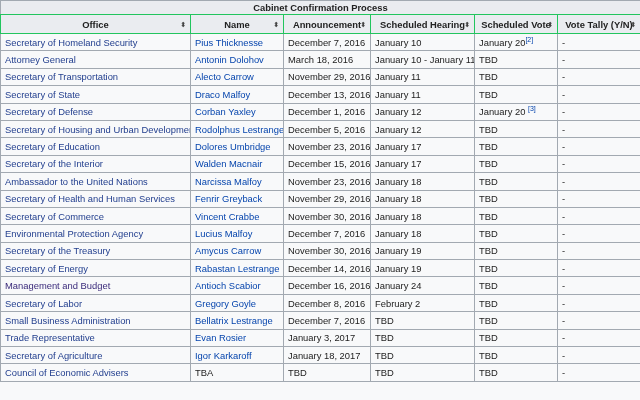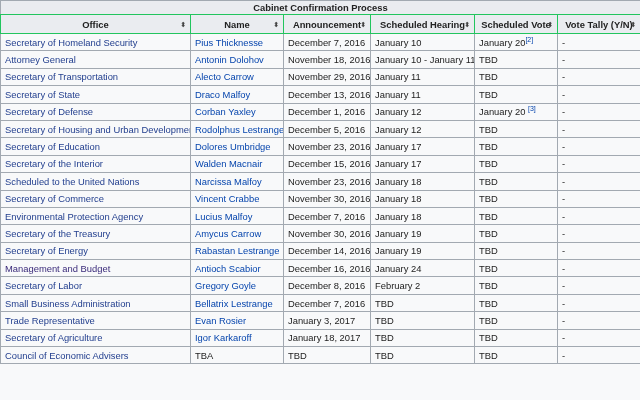--- a/index.html
+++ b/index.html
@@ -108,21 +108,21 @@
         <td><a class="office-link">Secretary of Homeland Security</a></td>
         <td><a>Pius Thicknesse</a></td>
         <td><span>December 7, 2016</span></td>
         <td><span>January 10</span></td>
         <td><span>January 20</span><sup><a>[2]</a></sup></td>
         <td><span>-</span></td>
       </tr>
       <tr>
         <td><a class="office-link">Attorney General</a></td>
         <td><a>Antonin Dolohov</a></td>
-        <td><span>November 18, 2016</span></td>
+        <td><span>March 18, 2016</span></td>
         <td><span>January 10 - January 11</span></td>
         <td><span class="italic">TBD</span></td>
         <td><span>-</span></td>
       </tr>
       <tr>
         <td><a class="office-link">Secretary of Transportation</a></td>
         <td><a>Alecto Carrow</a></td>
         <td><span>November 29, 2016</span></td>
         <td><span>January 11</span></td>
         <td><span class="italic">TBD</span></td>
@@ -162,23 +162,31 @@
       </tr>
       <tr>
         <td><a class="office-link">Secretary of the Interior</a></td>
         <td><a>Walden Macnair</a></td>
         <td><span>December 15, 2016</span></td>
         <td><span>January 17</span></td>
         <td><span class="italic">TBD</span></td>
         <td><span>-</span></td>
       </tr>
       <tr>
-        <td><a class="office-link">Scheduled to the United Nations</a></td>
+        <td><a class="office-link">Ambassador to the United Nations</a></td>
         <td><a>Narcissa Malfoy</a></td>
         <td><span>November 23, 2016</span></td>
+        <td><span>January 18</span></td>
+        <td><span class="italic">TBD</span></td>
+        <td><span>-</span></td>
+      </tr>
+      <tr>
+        <td><a class="office-link">Secretary of Health and Human Services</a></td>
+        <td><a>Fenrir Greyback</a></td>
+        <td><span>November 29, 2016</span></td>
         <td><span>January 18</span></td>
         <td><span class="italic">TBD</span></td>
         <td><span>-</span></td>
       </tr>
       <tr>
         <td><a class="office-link">Secretary of Commerce</a></td>
         <td><a>Vincent Crabbe</a></td>
         <td><span>November 30, 2016</span></td>
         <td><span>January 18</span></td>
         <td><span class="italic">TBD</span></td>

